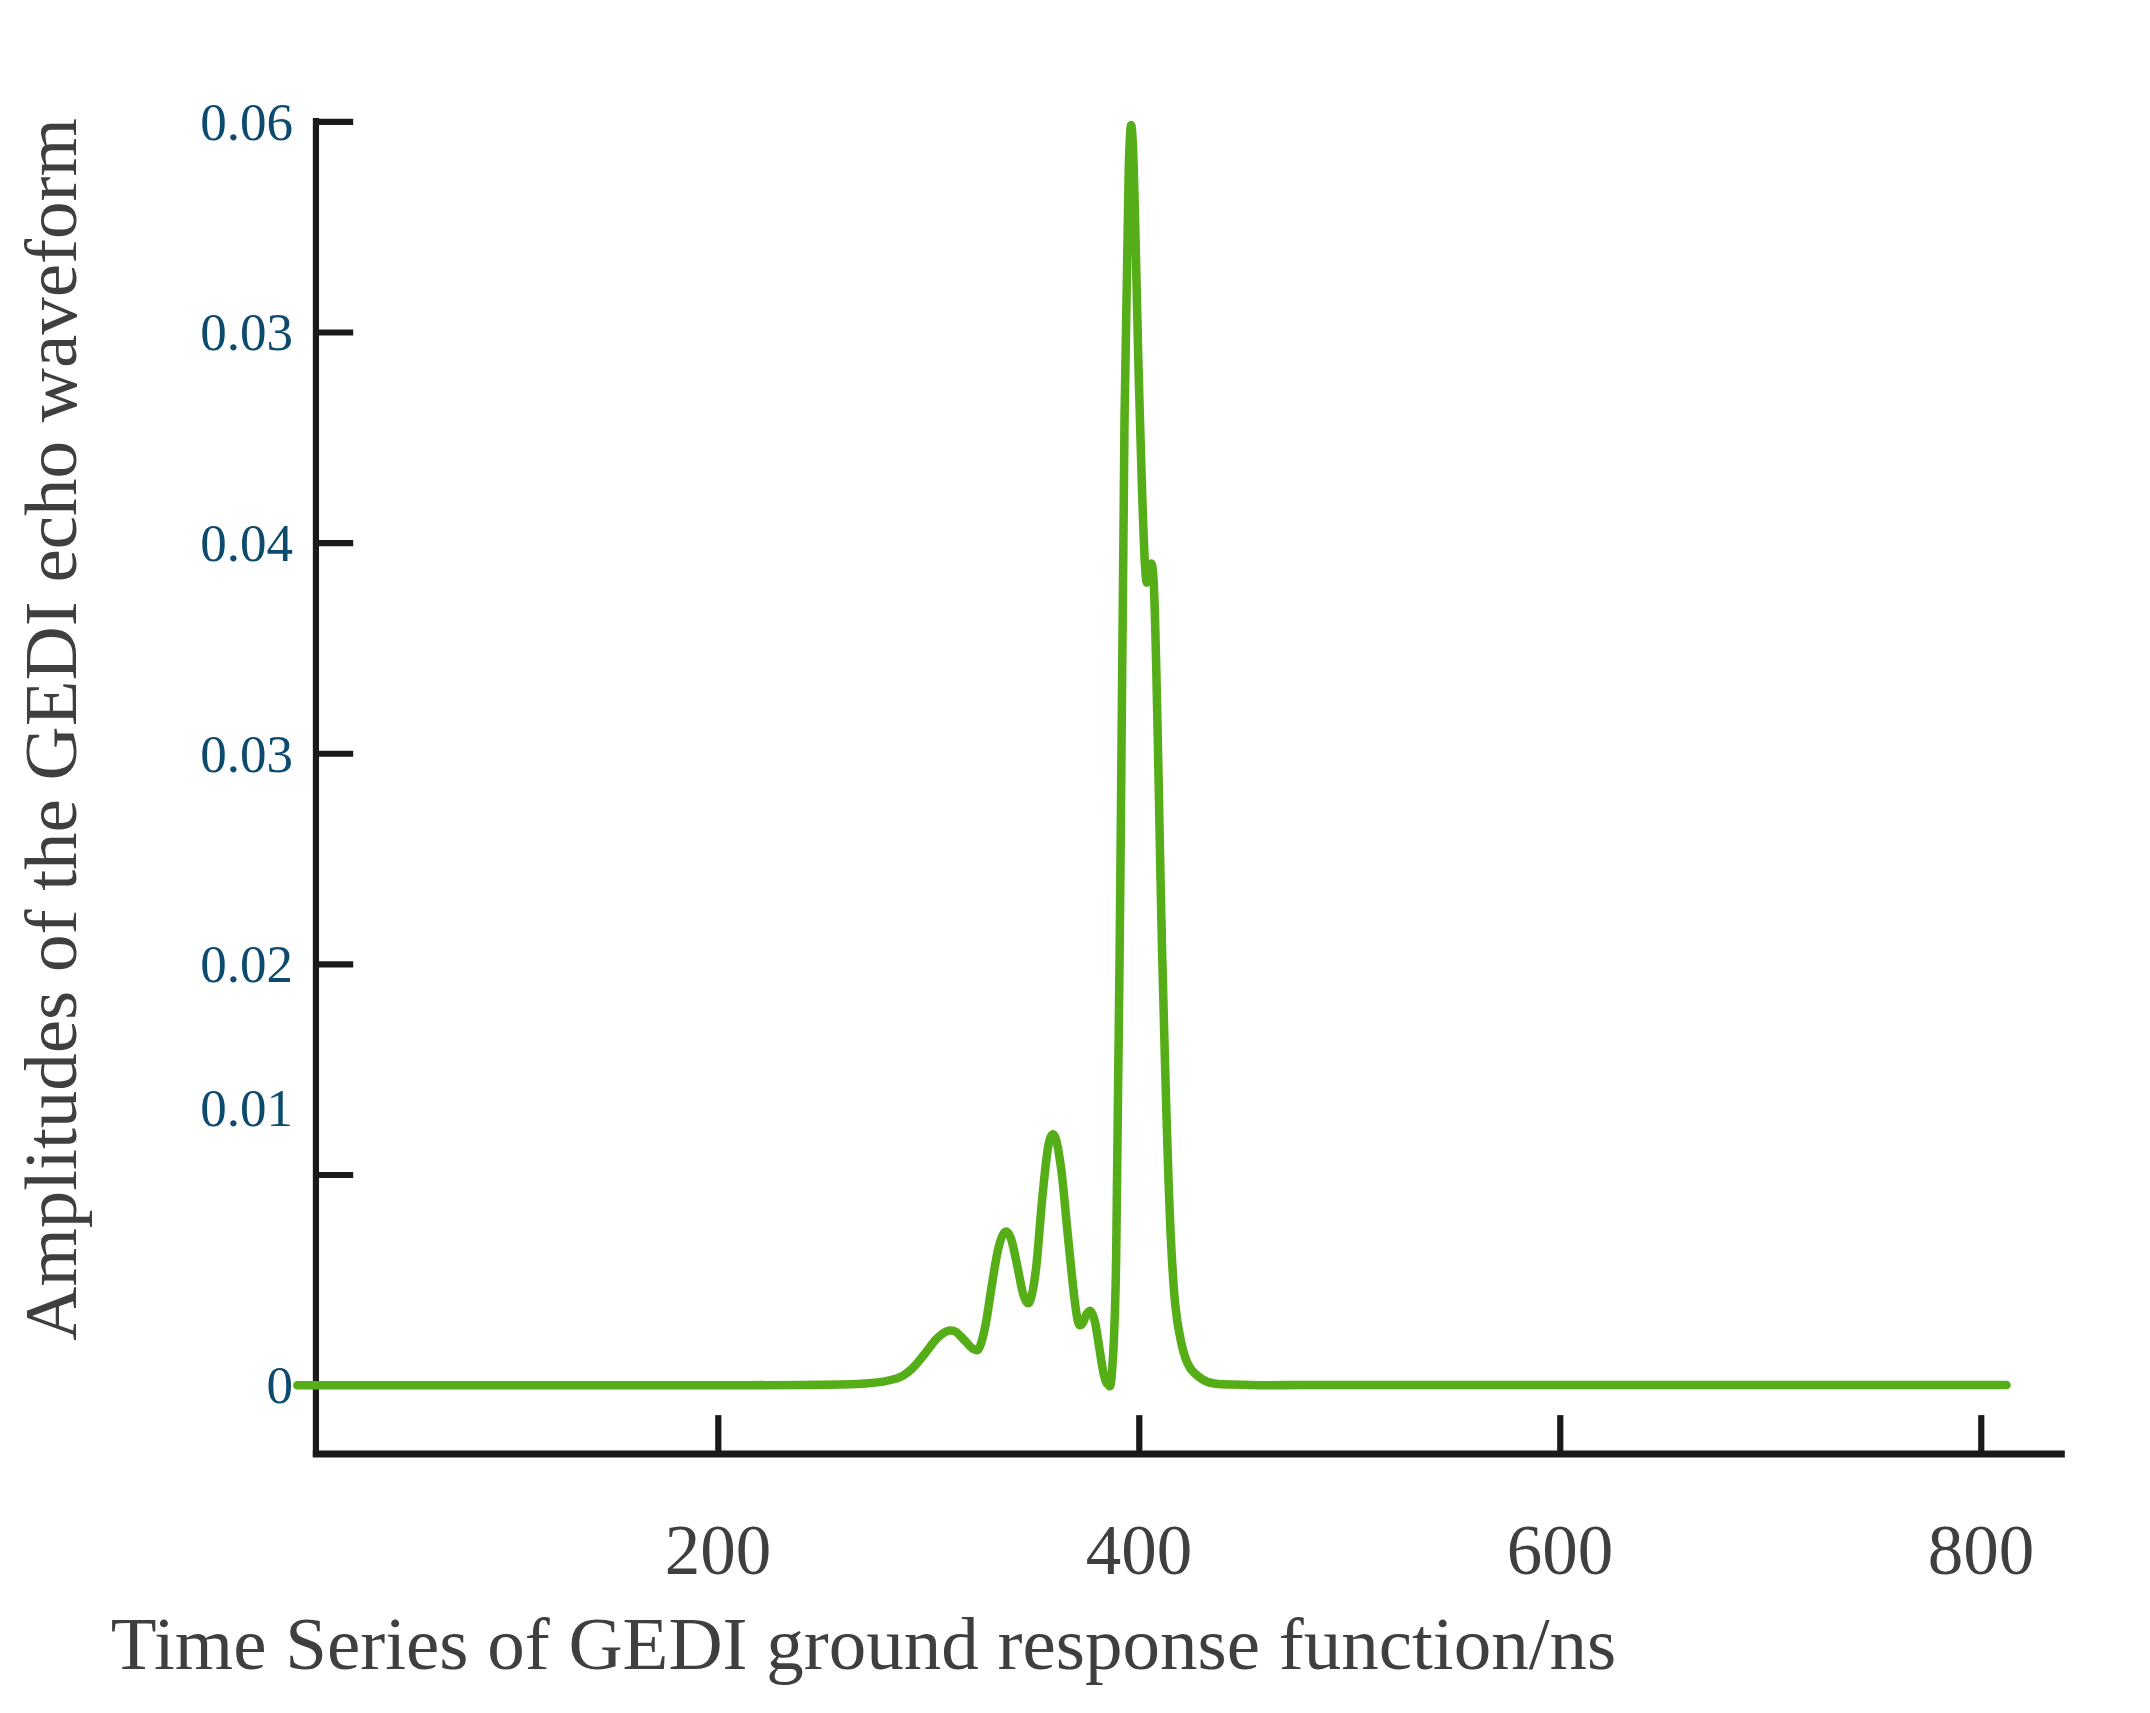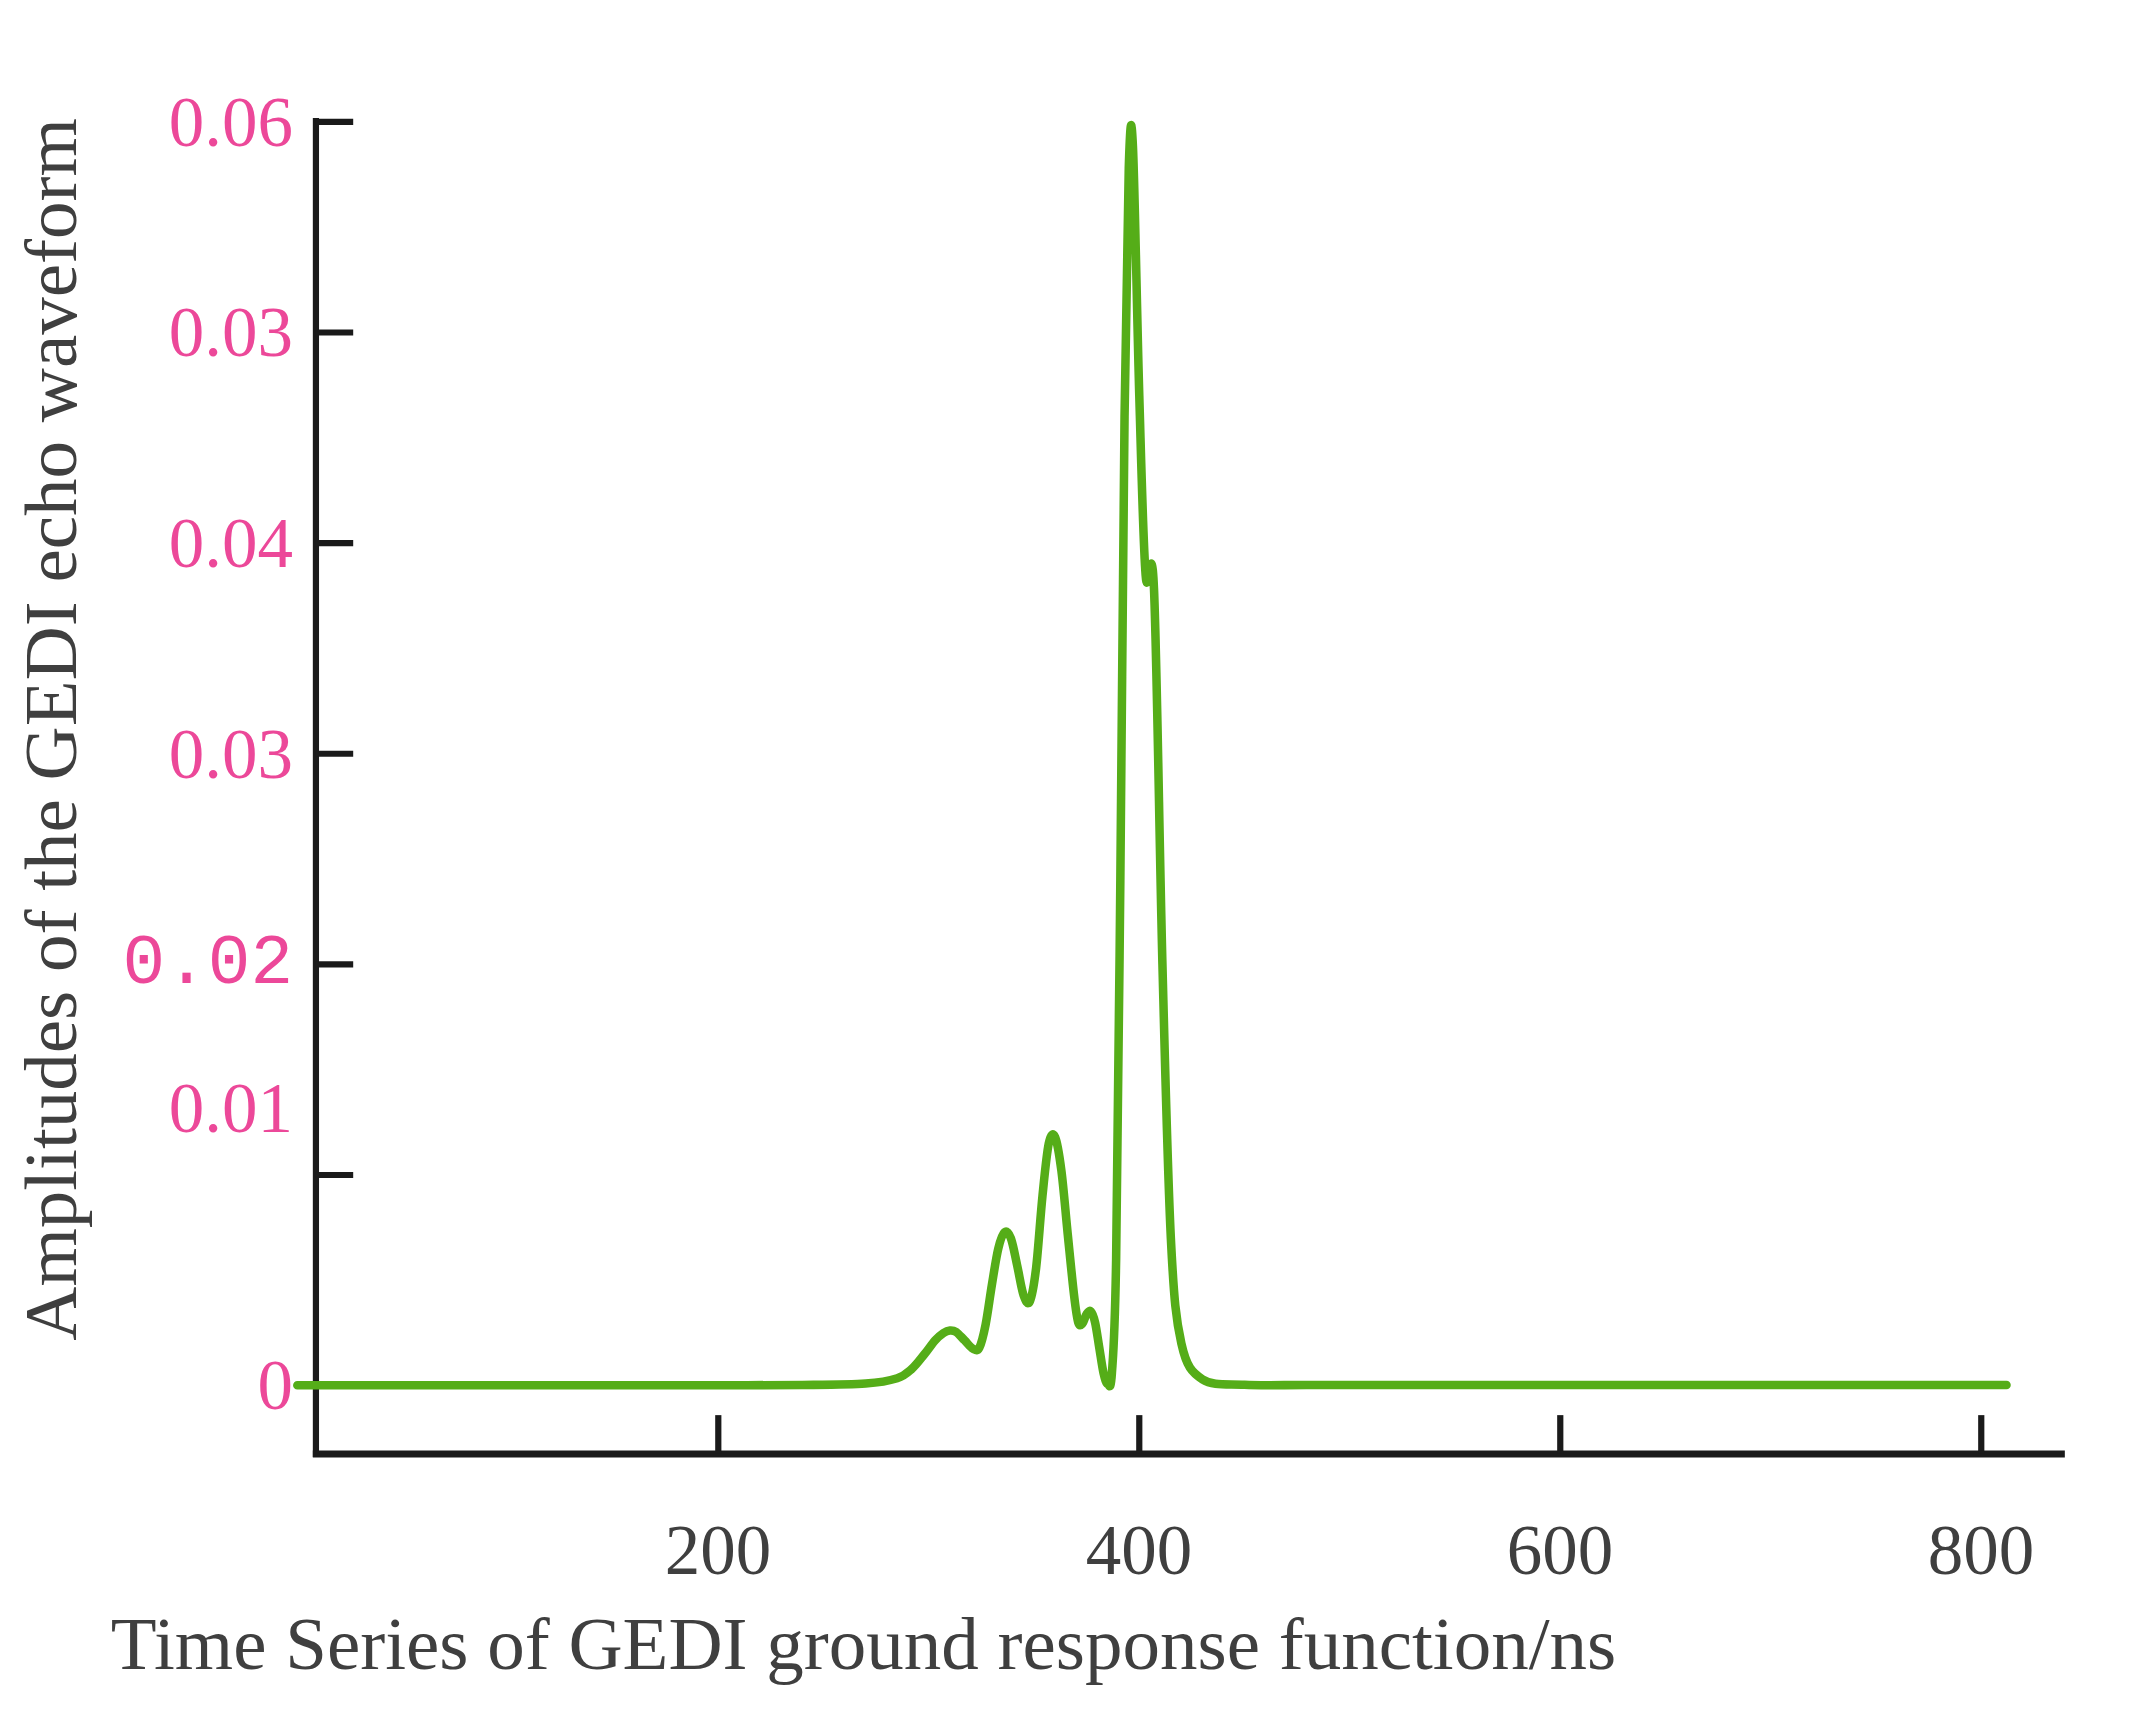--- a/index.html
+++ b/index.html
@@ -51,22 +51,22 @@
     color: #3f3f3f;
     white-space: nowrap;
     line-height: 1.2;
   }
 
   
   .ytick-label {
     position: absolute;
     right: 0;
     transform: translateY(-50%);
-    font-size: 71px;
-    color: #ec4899;
+    font-size: 53px;
+    color: #0c4a6e;
     white-space: nowrap;
     text-align: right;
     line-height: 1;
   }
   #ytick-labels {
     position: absolute;
     left: 93px;
     top: 0;
     width: 200px;
     height: 1714px;
@@ -101,21 +101,21 @@
 
 <div id="figure">
 
   <div id="ylabel-wrap">
     <div id="ylabel">Amplitudes of the GEDI echo waveform</div>
   </div>
 
   <div id="ytick-labels">
       <div class="ytick-label" style="top: 1385px;">0</div>
       <div class="ytick-label" style="top: 1108px;">0.01</div>
-      <div class="ytick-label" style="top: 964px; font-family: Liberation Mono, monospace;">0.02</div>
+      <div class="ytick-label" style="top: 964px;">0.02</div>
       <div class="ytick-label" style="top: 754px; text-align: right;">0.03</div>
       <div class="ytick-label" style="top: 543px;">0.04</div>
       <div class="ytick-label" style="top: 332px;">0.03</div>
       <div class="ytick-label" style="top: 122px;">0.06</div>
     </div>
 
   <div id="xtick-labels">
       <div class="xtick-label" style="left: 718px;">200</div>
       <div class="xtick-label" style="left: 1139px;">400</div>
       <div class="xtick-label" style="left: 1560px;">600</div>

